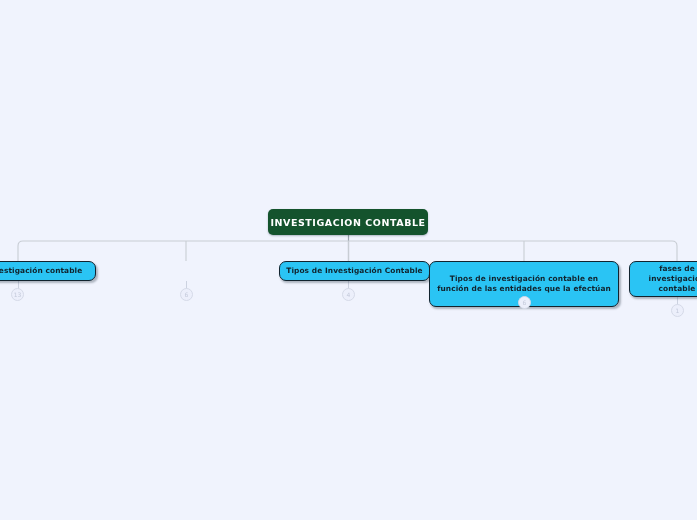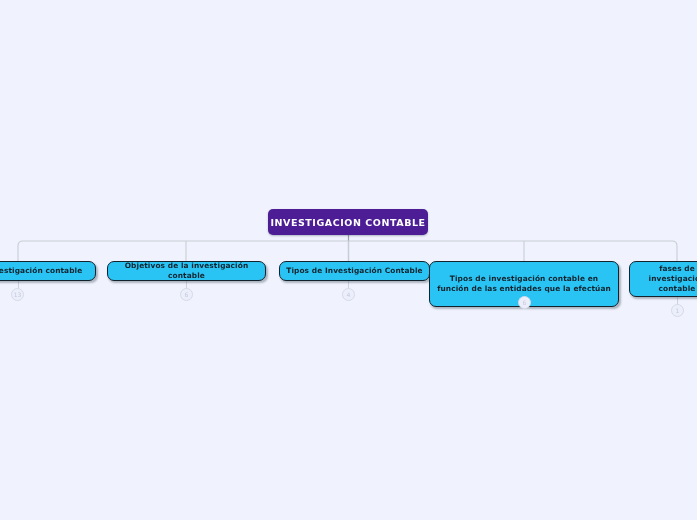--- a/index.html
+++ b/index.html
@@ -32,21 +32,21 @@
     pointer-events: none;
   }
 
   
   .root-node {
     position: absolute;
     left: 268px;
     top: 209px;
     width: 160px;
     height: 26px;
-    background: #4c1d95;
+    background: #14532d;
     border-radius: 5px;
     display: flex;
     align-items: center;
     justify-content: center;
     box-shadow: 0 1px 2px rgba(20,40,60,0.30);
     z-index: 5;
   }
   .root-label {
     color: #ffffff;
     font-size: 9.5px;
@@ -124,23 +124,20 @@
   </div>
 
   <div class="child-node" style="left:-28px; top:261px; width:124px; height:20px;">
     <span class="child-label">Investigación contable</span>
   </div>
   <div class="badge-stem" style="left:18px; top:281px; height:8px;"></div>
   <div class="badge" style="left:11px; top:288px;">
     <span class="badge-count">13</span>
   </div>
 
-  <div class="child-node" style="left:107px; top:261px; width:159px; height:20px;">
-    <span class="child-label">Objetivos de la investigación contable</span>
-  </div>
   <div class="badge-stem" style="left:186px; top:281px; height:8px;"></div>
   <div class="badge" style="left:180px; top:288px;">
     <span class="badge-count">6</span>
   </div>
 
   <div class="child-node" style="left:279px; top:261px; width:151px; height:20px;">
     <span class="child-label">Tipos de Investigación Contable</span>
   </div>
   <div class="badge-stem" style="left:348px; top:281px; height:8px;"></div>
   <div class="badge" style="left:342px; top:288px;">

